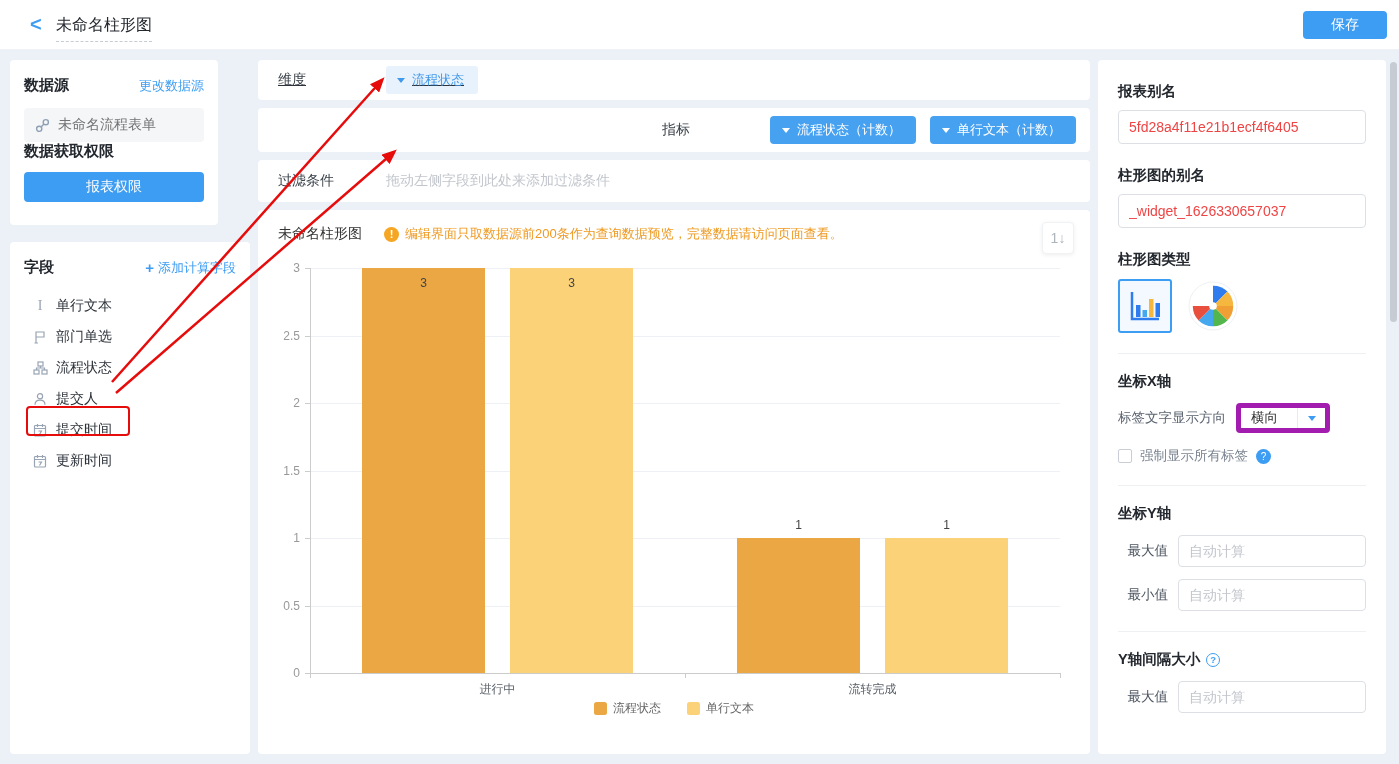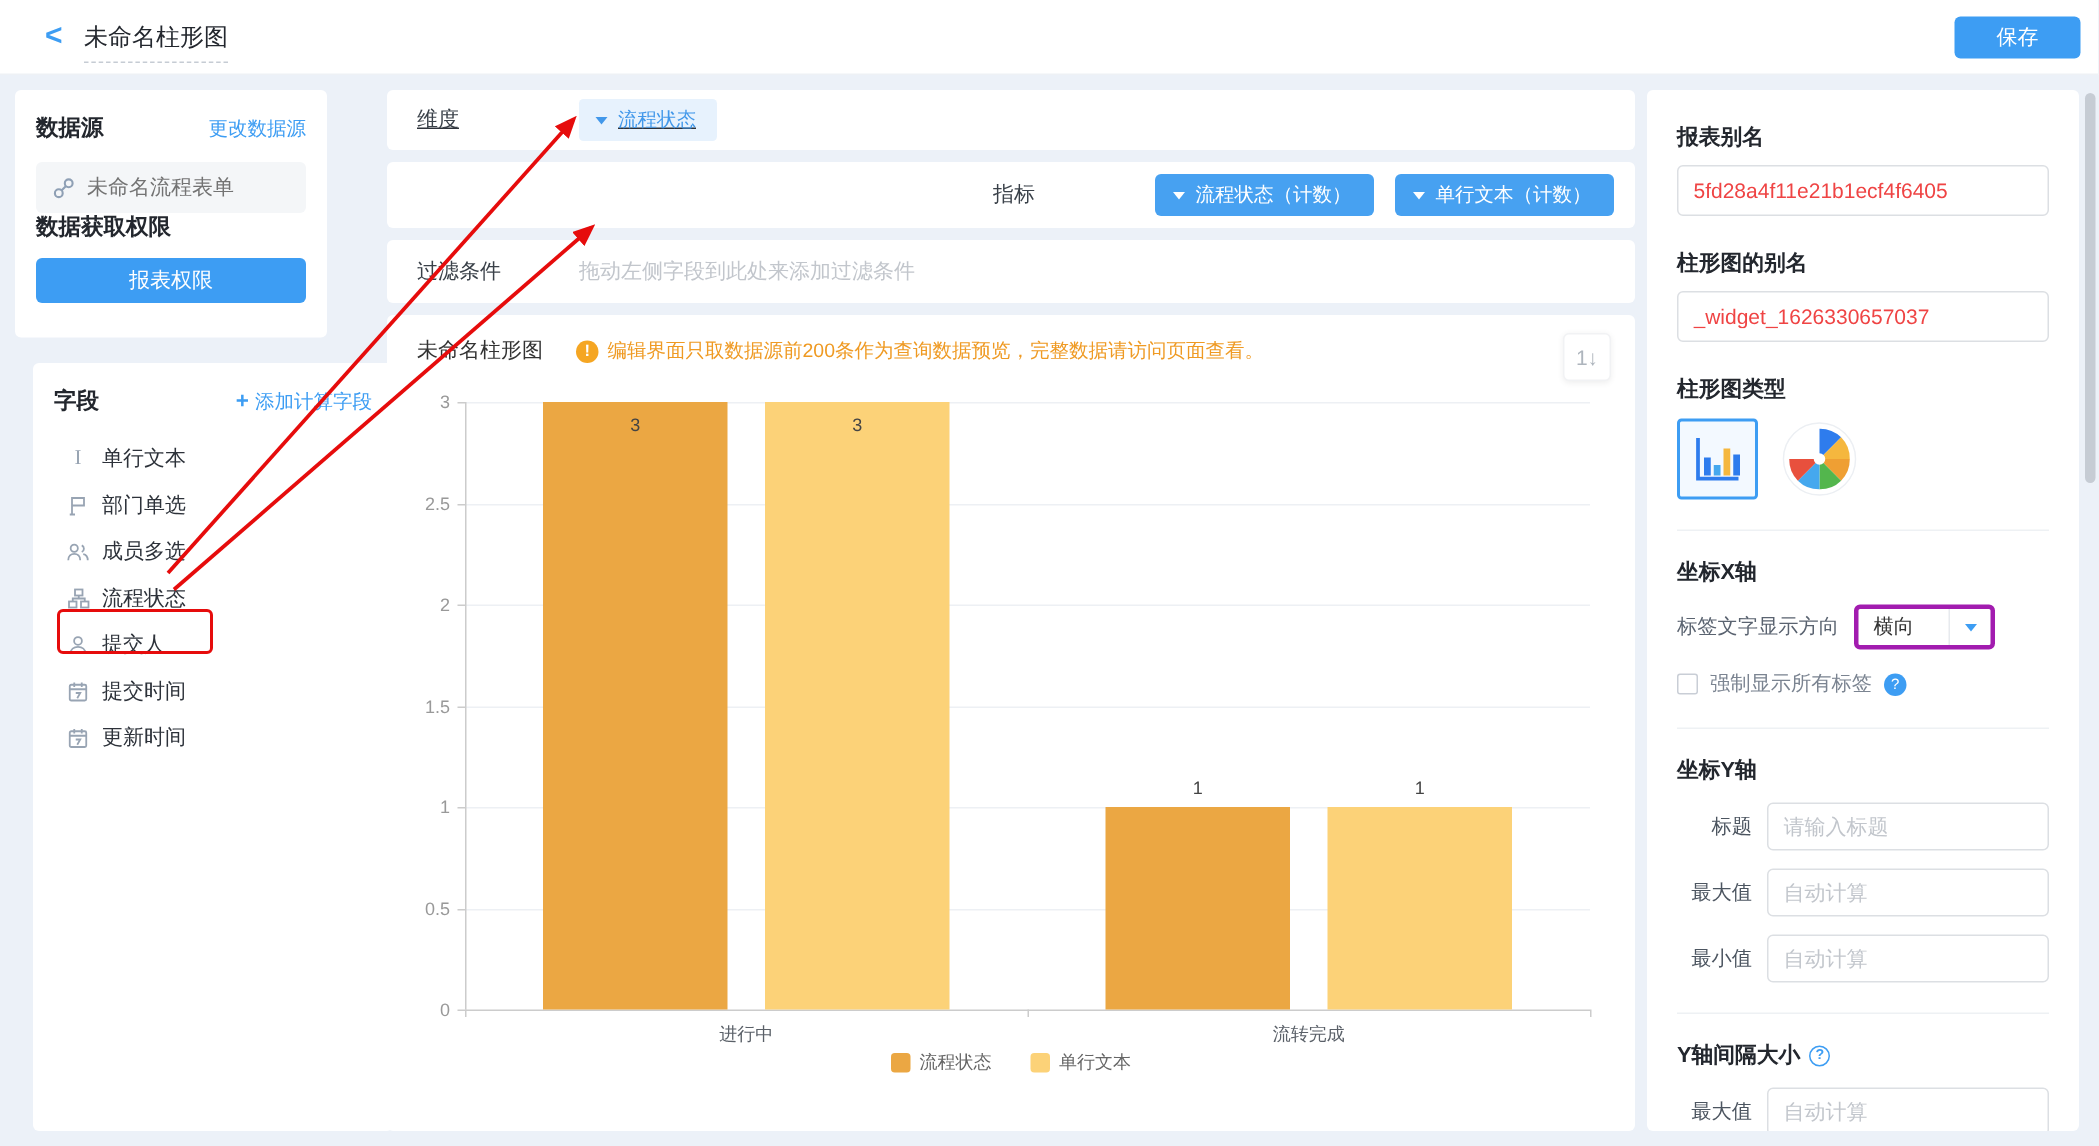--- a/index.html
+++ b/index.html
@@ -12,21 +12,21 @@
   .card { position:absolute; background:#fff; border-radius:4px; }
   .h1 { font-size:15px; font-weight:bold; color:#23272e; }
   .link { color:#3d9df3; font-size:13px; text-decoration:none; cursor:pointer; }
   
   #ds-card { left:10px; top:60px; width:208px; height:165px; padding:16px 14px; }
   .rowsb { display:flex; justify-content:space-between; align-items:center; }
   .ds-item { margin-top:13px; height:34px; background:#f4f6f8; border-radius:4px; display:flex; align-items:center; padding:0 10px; font-size:14px; color:#737373; gap:8px; cursor:pointer; }
   #perm-title { }
   .bluebtn { margin-top:11px; width:100%; height:30px; background:#3d9df3; color:#fff; font-size:14px; border:none; border-radius:4px; cursor:pointer; font-family:inherit; }
   
-  #fields-card { left:10px; top:242px; width:240px; height:512px; padding:16px 14px;margin-left:12px; }
+  #fields-card { left:10px; top:242px; width:240px; height:512px; padding:16px 14px; }
   .addcalc { display:flex; align-items:center; gap:4px; }
   .plus { color:#3d9df3; font-size:15px; font-weight:bold; }
   #field-list { margin-top:13px; position:relative; }
   .fitem { height:31px; display:flex; align-items:center; gap:8px; font-size:14px; color:#2d323a; padding-left:8px; cursor:pointer; }
   .ficon { width:16px; height:16px; display:inline-flex; align-items:center; justify-content:center; color:#98a4b3; flex:0 0 16px; }
   .ficon svg { display:block; }
   .serifI { font-family:"Liberation Serif","DejaVu Serif",serif; font-size:14px; color:#98a4b3; }
   #hl-box { position:absolute; left:2px; top:116px; width:104px; height:30px; border:2px solid #e60c0c; border-radius:4px; pointer-events:none; }
   
   .cfgrow { position:absolute; left:258px; width:832px; background:#fff; border-radius:4px; display:flex; align-items:center; padding-left:20px; }
@@ -60,21 +60,21 @@
   #right-panel { left:1098px; top:60px; width:288px; height:694px; padding:22px 20px 0; overflow:hidden; }
   .rp-h { font-size:14.5px; font-weight:bold; color:#23272e; }
   .rp-input { margin-top:9px; width:100%; height:34px; border:1px solid #dcdfe3; border-radius:4px; padding:0 10px; font-size:14px; color:#ef4444; font-family:inherit; outline:none; background:#fff; }
   .rp-input::placeholder { color:#c2c6cc; }
   .mt22 { margin-top:22px; }
   .typrow { margin-top:10px; display:flex; align-items:center; gap:14px; }
   .typ-bar { width:54px; height:54px; border:2px solid #3d9df3; background:#f3f9ff; border-radius:3px; display:flex; align-items:center; justify-content:center; cursor:pointer; }
   .typ-pie { width:54px; height:54px; display:flex; align-items:center; justify-content:center; cursor:pointer; }
   .divider { height:1px; background:#eef1f4; margin:20px 0 18px; }
   .xrow { margin-top:12px; display:flex; align-items:center; gap:10px; font-size:13.5px; color:#5a6370; }
-  .selbox { width:94px; height:30px; border:3px solid #a21caf; border-radius:4px; display:flex; align-items:center; cursor:pointer; }
+  .selbox { width:94px; height:30px; border:5px solid #a21caf; border-radius:4px; display:flex; align-items:center; cursor:pointer; }
   .selbox .val { flex:1; padding-left:10px; font-size:13.5px; color:#333; }
   .selbox .carbox { width:28px; height:100%; border-left:1px solid #e7eaee; display:flex; align-items:center; justify-content:center; }
   .caret.blue { border-top-color:#3d9df3; }
   .cbrow { margin-top:14px; display:flex; align-items:center; gap:8px; font-size:13.5px; color:#7b8491; }
   .cb { width:14px; height:14px; border:1px solid #c9ced6; border-radius:2px; background:#fff; cursor:pointer; }
   .helpf { width:15px; height:15px; border-radius:50%; background:#3d9df3; color:#fff; font-size:10px; display:inline-flex; align-items:center; justify-content:center; cursor:pointer; }
   .helpo { width:14px; height:14px; border-radius:50%; border:1px solid #3d9df3; color:#3d9df3; font-size:9.5px; display:inline-flex; align-items:center; justify-content:center; cursor:pointer; }
   .frow { margin-top:12px; display:flex; align-items:center; gap:10px; }
   .frow .flab { width:50px; text-align:right; font-size:13.5px; color:#4c5560; flex:0 0 50px; }
   .frow .rp-input { margin-top:0; flex:1; height:32px; }
@@ -124,30 +124,20 @@
       <span>单行文本</span>
     </div>
     <div class="fitem">
       <span class="ficon">
         <svg width="14" height="14" viewBox="0 0 14 14" fill="none" stroke="#98a4b3" stroke-width="1.2">
           <path d="M3 13 V2 h8 v5 h-8"></path>
             <path d="M3 13 h-1.5 M3 13 h2"></path>
         </svg>
       </span>
       <span>部门单选</span>
-    </div>
-    <div class="fitem">
-      <span class="ficon">
-        <svg width="16" height="14" viewBox="0 0 16 14" fill="none" stroke="#98a4b3" stroke-width="1.2">
-          <circle cx="5.5" cy="4.5" r="2.4"></circle>
-            <path d="M1.5 12.5 c0-2.8 1.8-4.3 4-4.3 s4 1.5 4 4.3"></path>
-          <path d="M10.5 2.6 a2.4 2.4 0 0 1 0 4.4 M11.5 8.4 c2 .4 3 2 3 4.1"></path>
-        </svg>
-      </span>
-      <span>成员多选</span>
     </div>
     <div class="fitem">
       <span class="ficon">
         <svg width="15" height="14" viewBox="0 0 15 14" fill="none" stroke="#98a4b3" stroke-width="1.2">
           <rect x="5" y="1" width="5" height="4"></rect>
             <rect x="1" y="9" width="5" height="4"></rect>
             <rect x="9" y="9" width="5" height="4"></rect>
           <path d="M7.5 5 V7 M3.5 9 V7 h8 V9"></path>
         </svg>
       </span>
@@ -310,24 +300,20 @@
     </span>
   </div>
   <div class="cbrow">
     <span class="cb"></span>
     <span>强制显示所有标签</span>
     <span class="helpf">?</span>
   </div>
   <div class="divider"></div>
   <div class="rp-h">坐标Y轴</div>
   <div class="frow">
-    <span class="flab">标题</span>
-    <input class="rp-input" placeholder="请输入标题" style="">
-  </div>
-  <div class="frow">
     <span class="flab">最大值</span>
     <input class="rp-input" placeholder="自动计算" style="">
   </div>
   <div class="frow">
     <span class="flab">最小值</span>
     <input class="rp-input" placeholder="自动计算" style="">
   </div>
   <div class="divider"></div>
   <div class="rp-h hrow">
     <span>Y轴间隔大小</span>

